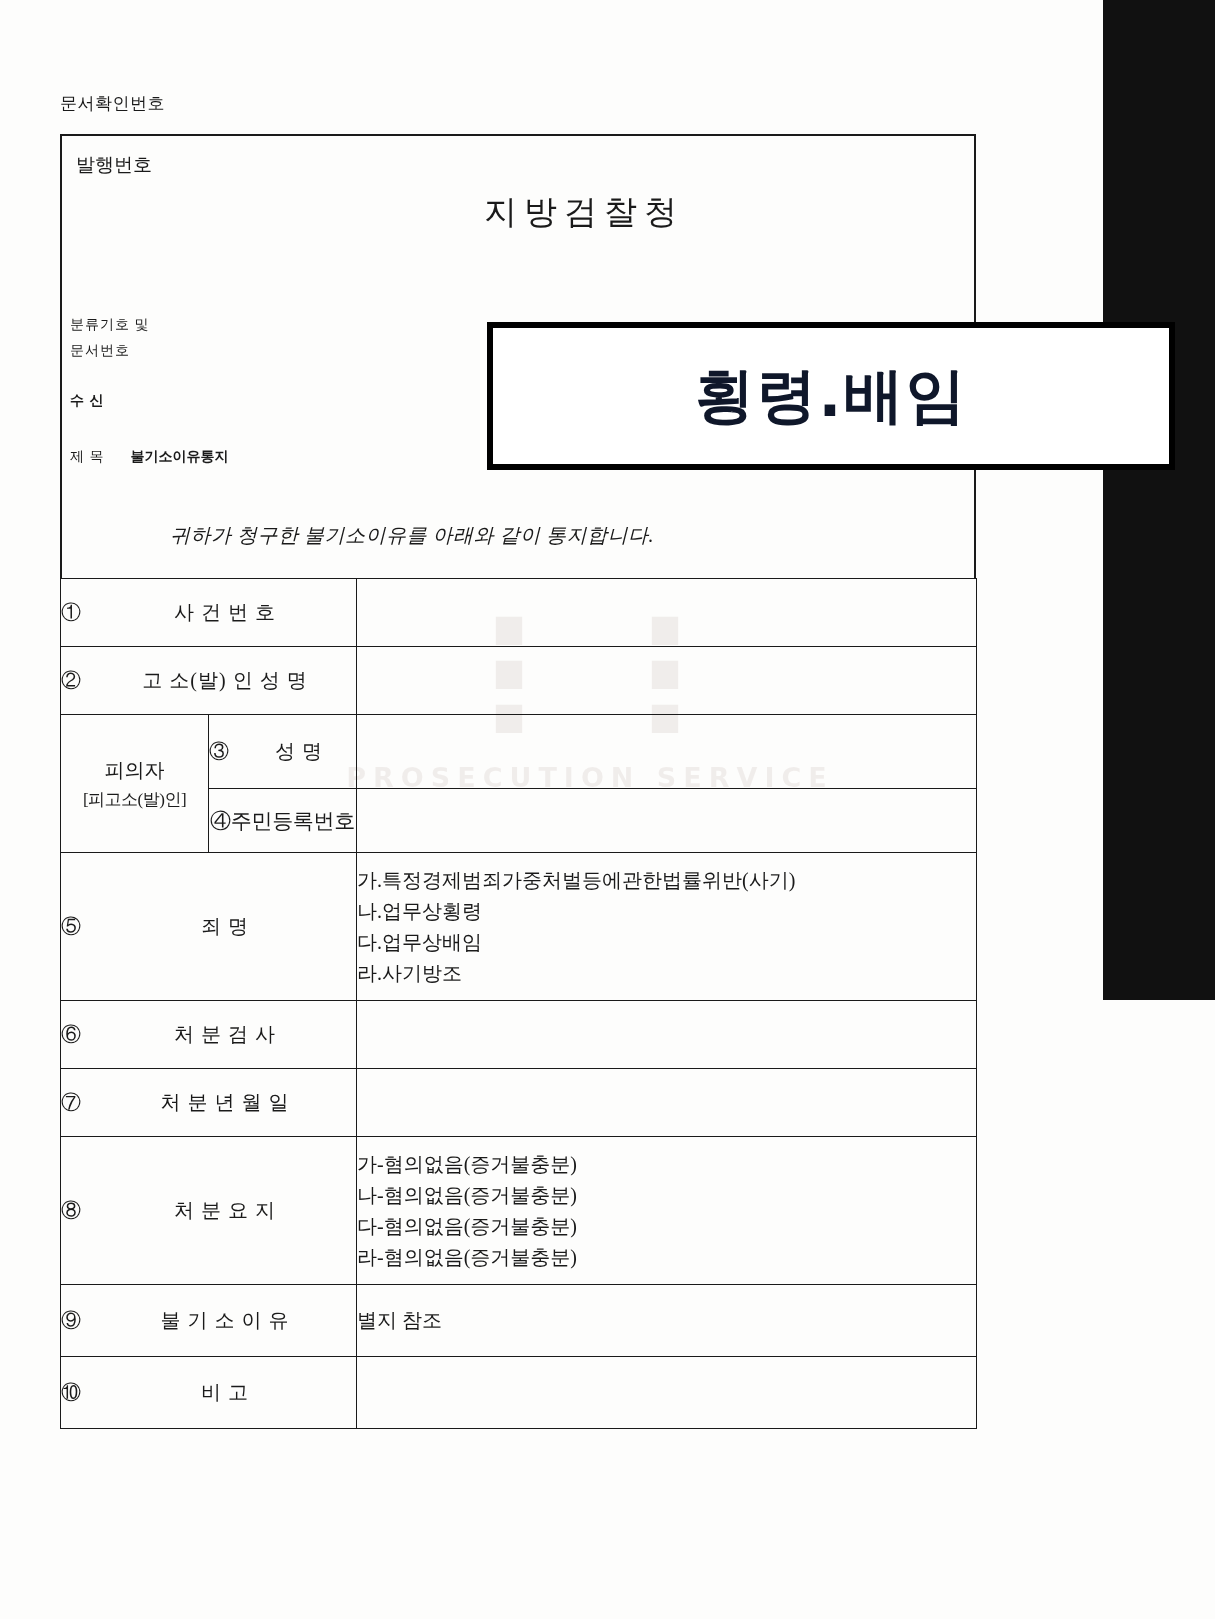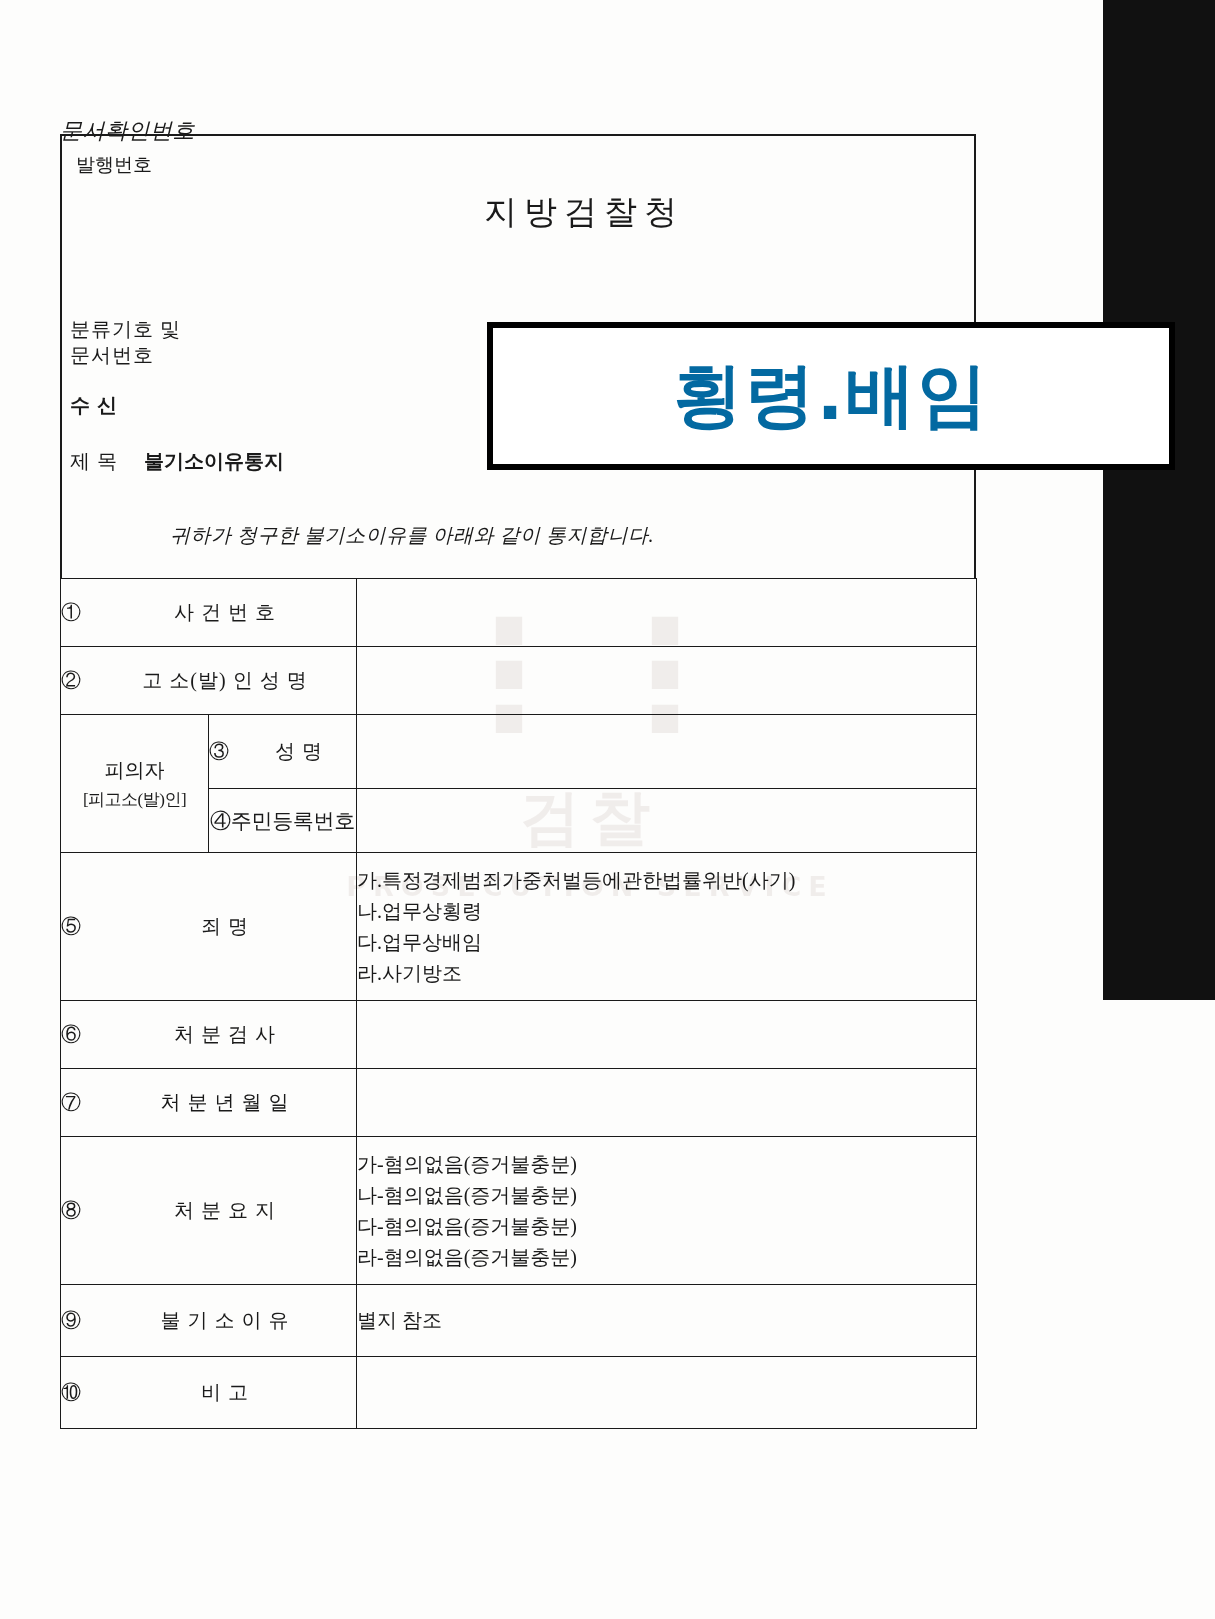--- a/index.html
+++ b/index.html
@@ -66,24 +66,23 @@
     font-weight: 700;
     letter-spacing: 7px;
     margin-top: 12px;
     font-family: "DejaVu Sans", sans-serif;
   }
 
   
   .doc-no {
     position: absolute;
     left: 60px;
-    top: 116px;
-    font-size: 22px;
+    top: 92px;
+    font-size: 17px;
     letter-spacing: 0.5px;
-    font-style: italic;
   }
 
   .frame-top {
     position: absolute;
     left: 60px;
     top: 134px;
     width: 916px;
     height: 444px;
     border-top: 2px solid #1a1a1a;
     border-left: 2px solid #1a1a1a;
@@ -103,21 +102,21 @@
     left: 60px;
     top: 190px;
     width: 1048px;
     text-align: center;
     font-size: 33px;
     letter-spacing: 7px;
   }
 
   .field-label {
     position: absolute;
-    font-size: 20px;
+    font-size: 14px;
     letter-spacing: 1px;
     white-space: nowrap;
   }
   .field-class-1 { left: 70px; top: 316px; }
   .field-class-2 { left: 70px; top: 342px; }
   .field-recv    { left: 70px; top: 392px; letter-spacing: 1px; font-weight: bold; }
   .field-subject { left: 70px; top: 448px; }
   .field-subject .value { margin-left: 26px; font-weight: 700; letter-spacing: 0px; }
 
   .intro-text {
@@ -139,23 +138,23 @@
     background: #ffffff;
     border: 6px solid #000000;
     box-sizing: border-box;
     display: flex;
     align-items: center;
     justify-content: center;
   }
   .stamp-box .stamp-text {
     font-family: "DejaVu Sans", sans-serif;
     font-weight: 700;
-    font-size: 70px;
+    font-size: 60px;
     letter-spacing: 2px;
-    color: #0369a1;
+    color: #0f172a;
   }
 
   
   table.case-table {
     position: absolute;
     left: 60px;
     top: 578px;
     width: 916px;
     border-collapse: collapse;
     table-layout: fixed;
@@ -211,21 +210,20 @@
   .sub-label.tight { letter-spacing: -0.3px; font-size: 21px; }
 </style>
 </head>
 <body>
 
 <div class="page-scan"></div>
 <div class="black-edge-right"></div>
 
 <div class="watermark">
   <div class="wm-mark">⋮⋮</div>
-  <div class="wm-ko">검찰</div>
   <div class="wm-en">PROSECUTION SERVICE</div>
 </div>
 
 <div class="doc-no">문서확인번호</div>
 
 <div class="frame-top"></div>
 
 <div class="issue-no">발행번호</div>
 
 <div class="org-title">지방검찰청</div>

